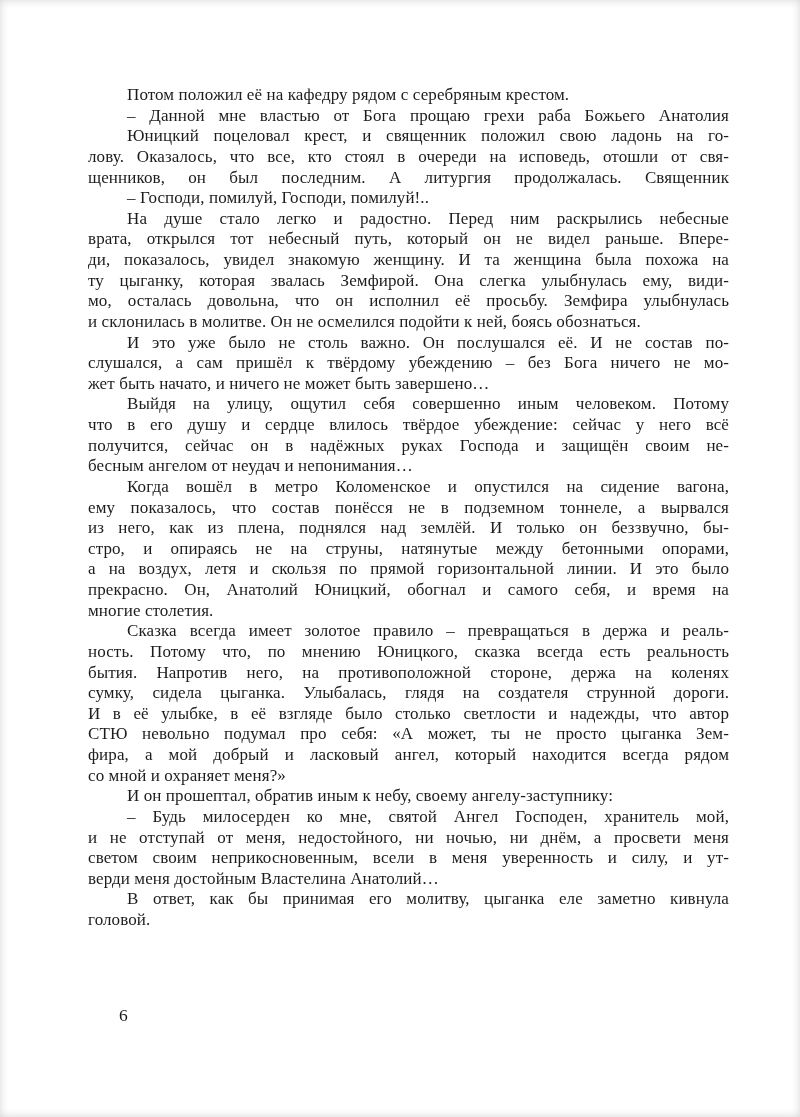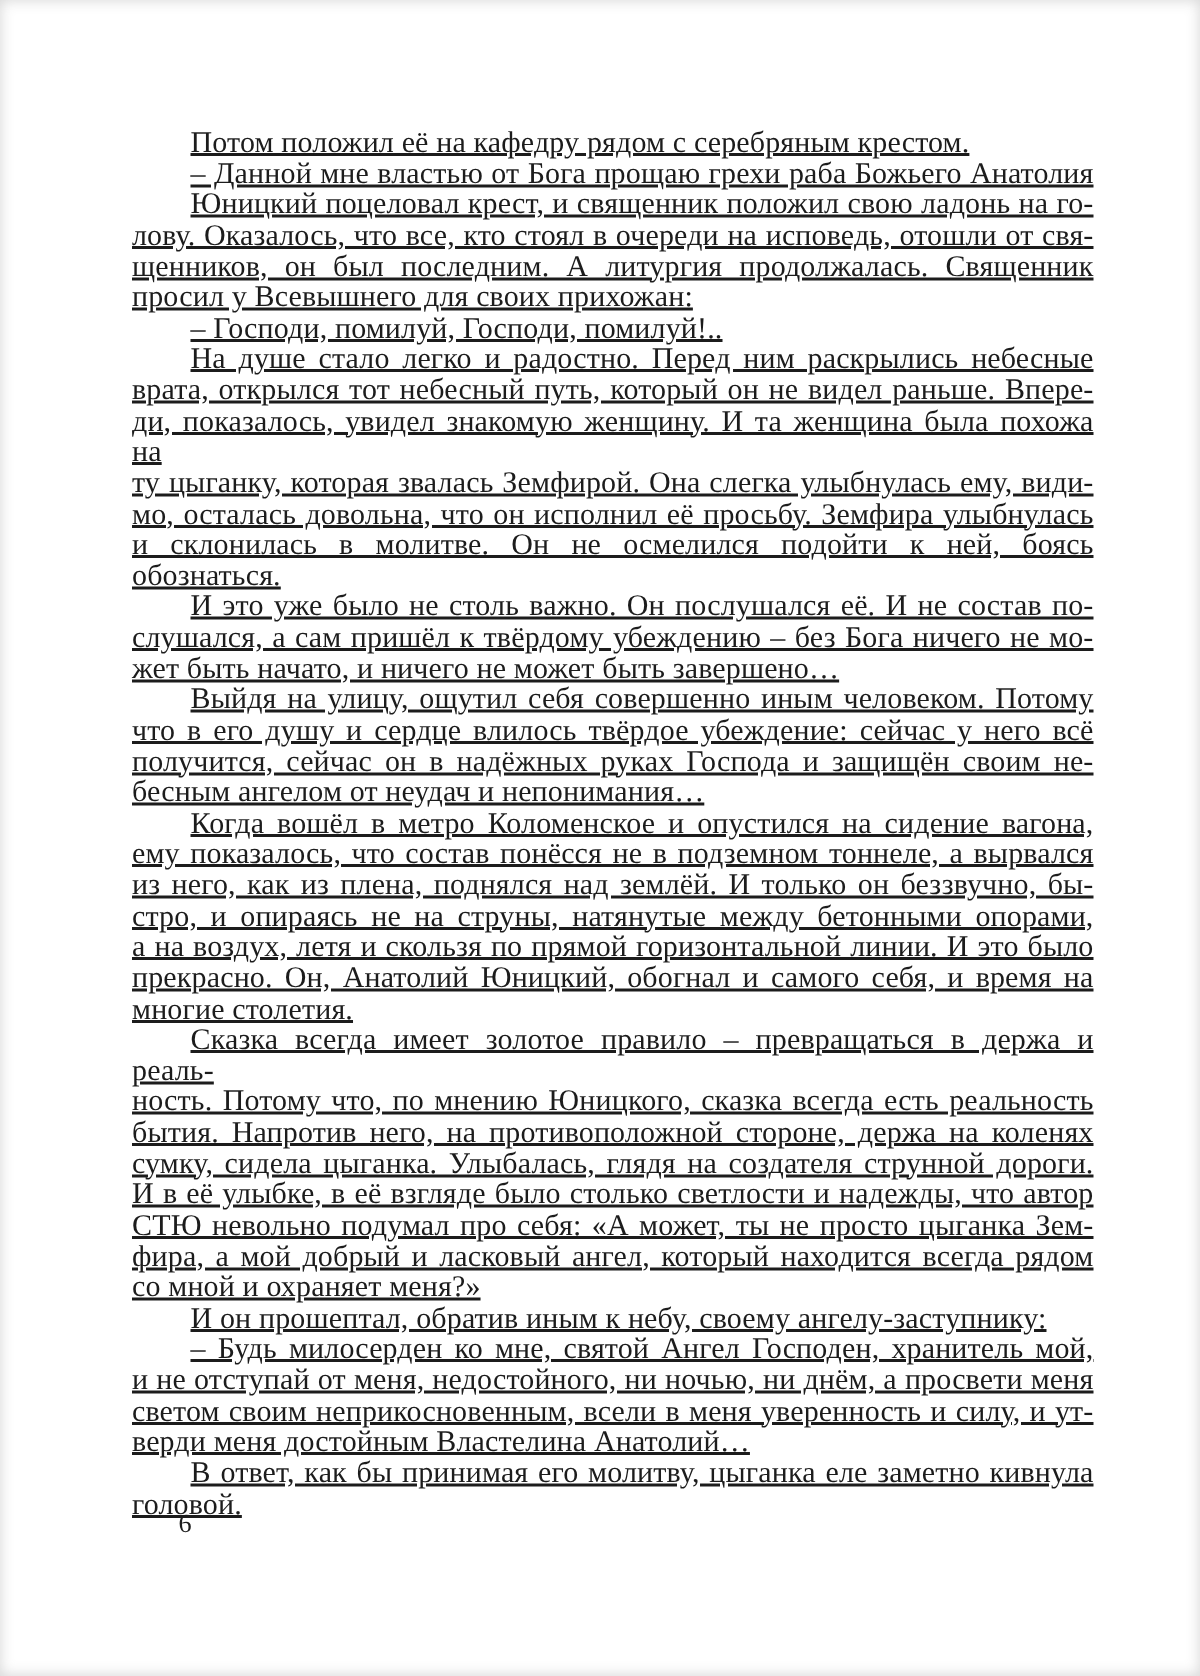--- a/index.html
+++ b/index.html
@@ -18,25 +18,24 @@
     position: absolute;
     inset: 0;
     background: #ffffff;
     box-shadow: inset 0 0 9px rgba(100,100,100,0.28);
   }
   .text-block {
     position: absolute;
     left: 88px;
     top: 85px;
     width: 641px;
-    font-size: 20px;
+    font-size: 17px;
     line-height: 20.62px;
     color: #1c1c1c;
     letter-spacing: 0.1px;
-    text-decoration: underline;
   }
   .line {
     text-align: justify;
     text-align-last: justify;
     white-space: nowrap; 
   }
   .line {
     white-space: normal;
   }
   .line.para-first {
@@ -56,21 +55,20 @@
 </head>
 <body>
 
 <div class="scan-page">
   <div class="text-block">
       <div class="line para-first para-last">Потом положил её на кафедру рядом с серебряным крестом.</div>
       <div class="line para-first">– Данной мне властью от Бога прощаю грехи раба Божьего Анатолия</div>
       <div class="line para-first">Юницкий поцеловал крест, и священник положил свою ладонь на го-</div>
       <div class="line">лову. Оказалось, что все, кто стоял в очереди на исповедь, отошли от свя-</div>
       <div class="line">щенников, он был последним. А литургия продолжалась. Священник</div>
-      <div class="line para-last">просил у Всевышнего для своих прихожан:</div>
       <div class="line para-first para-last">– Господи, помилуй, Господи, помилуй!..</div>
       <div class="line para-first">На душе стало легко и радостно. Перед ним раскрылись небесные</div>
       <div class="line">врата, открылся тот небесный путь, который он не видел раньше. Впере-</div>
       <div class="line">ди, показалось, увидел знакомую женщину. И та женщина была похожа на</div>
       <div class="line">ту цыганку, которая звалась Земфирой. Она слегка улыбнулась ему, види-</div>
       <div class="line">мо, осталась довольна, что он исполнил её просьбу. Земфира улыбнулась</div>
       <div class="line para-last">и склонилась в молитве. Он не осмелился подойти к ней, боясь  обознаться.</div>
       <div class="line para-first">И это уже было не столь важно. Он послушался её. И не состав по-</div>
       <div class="line">слушался, а сам пришёл к твёрдому убеждению – без Бога ничего не мо-</div>
       <div class="line para-last">жет быть начато,  и ничего не может быть завершено…</div>

